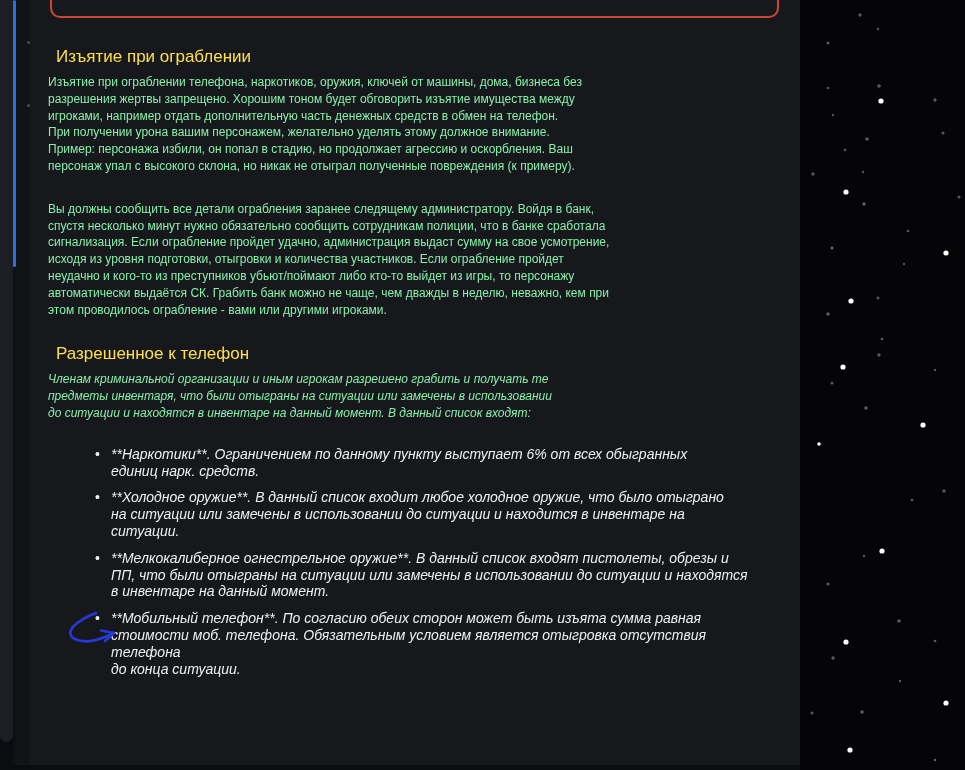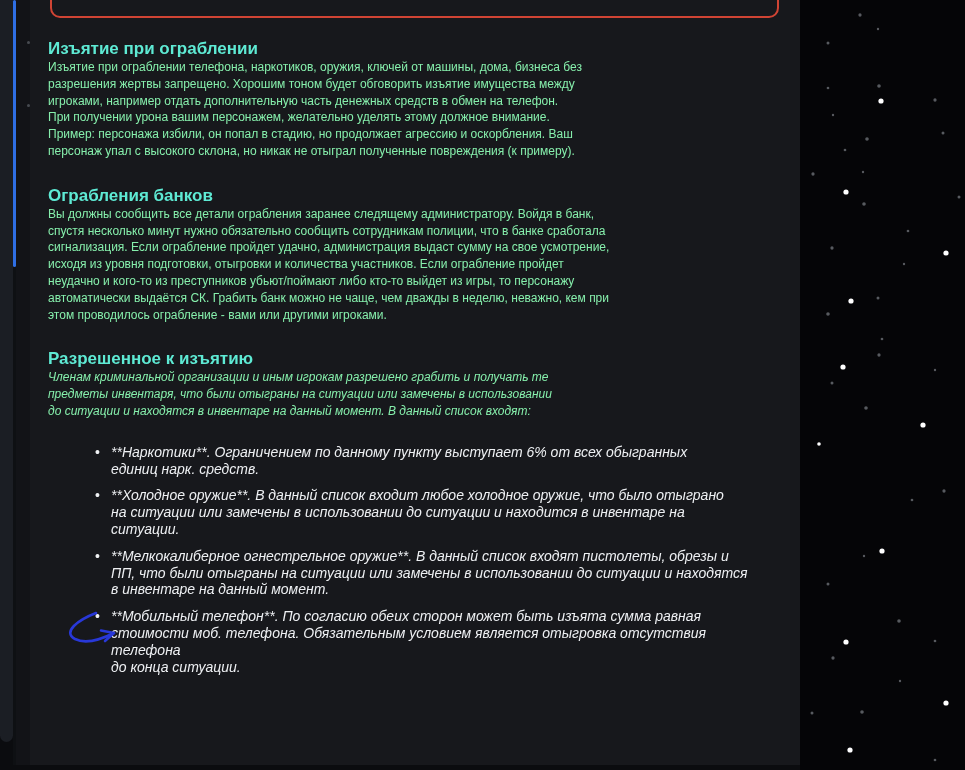--- a/index.html
+++ b/index.html
@@ -14,21 +14,21 @@
   .margin-dot{position:absolute;width:3px;height:3px;border-radius:50%;background:#5a5e64;opacity:.75;}
   .dot1{left:27px;top:41px;}
   .dot2{left:27px;top:104px;}
 
   .content{position:absolute;left:30px;top:0;width:770px;height:765px;background:#17181c;}
   .red-box{position:absolute;left:20px;top:-16px;width:725px;height:30px;
            border:2px solid #d04434;border-radius:10px;background:transparent;}
 
   .text-col{position:absolute;left:18px;top:39px;width:720px;}
   section{margin:0 0 26px 0;}
-  h2{font-size:17px;line-height:19px;font-weight:bold;color:#5eead4;margin:0;}
+  h2{font-size:17px;line-height:19px;font-weight:normal;color:#fde047;margin:8px;}
   p.body{font-size:12px;line-height:16.8px;color:#86efac;margin:1px 0 0 0;white-space:pre-line;}
   ul.allowed{list-style:none;margin:24px 0 0 0;padding:0 0 0 63px;}
   ul.allowed li{position:relative;margin:0 0 10px 0;font-size:14px;line-height:16.8px;
                 color:#eef0f3;white-space:pre-line;}
   ul.allowed li .bullet{position:absolute;left:-16px;top:0;font-style:normal;}
   .italic{font-style:italic;}
 
   .arrow-svg{position:absolute;left:44px;top:609px;z-index:5;}
 
   .starfield{position:absolute;left:800px;top:0;width:165px;height:770px;background:#050507;}
@@ -59,32 +59,31 @@
         <p class="body">Изъятие при ограблении телефона, наркотиков, оружия, ключей от машины, дома, бизнеса без
 разрешения жертвы запрещено. Хорошим тоном будет обговорить изъятие имущества между
 игроками, например отдать дополнительную часть денежных средств в обмен на телефон.
 При получении урона вашим персонажем, желательно уделять этому должное внимание.
 Пример: персонажа избили, он попал в стадию, но продолжает агрессию и оскорбления. Ваш
 персонаж упал с высокого склона, но никак не отыграл полученные повреждения (к примеру).</p>
       </section>
 
 
       <section>
-        <h2>Ограбления банков</h2>
         <p class="body">Вы должны сообщить все детали ограбления заранее следящему администратору. Войдя в банк,
 спустя несколько минут нужно обязательно сообщить сотрудникам полиции, что в банке сработала
 сигнализация. Если ограбление пройдет удачно, администрация выдаст сумму на свое усмотрение,
 исходя из уровня подготовки, отыгровки и количества участников. Если ограбление пройдет
 неудачно и кого-то из преступников убьют/поймают либо кто-то выйдет из игры, то персонажу
 автоматически выдаётся СК. Грабить банк можно не чаще, чем дважды в неделю, неважно, кем при
 этом проводилось ограбление - вами или другими игроками.</p>
       </section>
 
       <section>
-        <h2>Разрешенное к изъятию</h2>
+        <h2>Разрешенное к телефон</h2>
         <p class="body italic">Членам криминальной организации и иным игрокам разрешено грабить и получать те
 предметы инвентаря, что были отыграны на ситуации или замечены в использовании
 до ситуации и находятся в инвентаре на данный момент. В данный список входят:</p>
         <ul class="allowed italic">
           <li><span class="bullet">•</span><span>**Наркотики**. Ограничением по данному пункту выступает 6% от всех обыгранных
 единиц нарк. средств.</span></li>
           <li><span class="bullet">•</span><span>**Холодное оружие**. В данный список входит любое холодное оружие, что было отыграно
 на ситуации или замечены в использовании до ситуации и находится в инвентаре на
 ситуации.</span></li>
           <li><span class="bullet">•</span><span>**Мелкокалиберное огнестрельное оружие**. В данный список входят пистолеты, обрезы и

